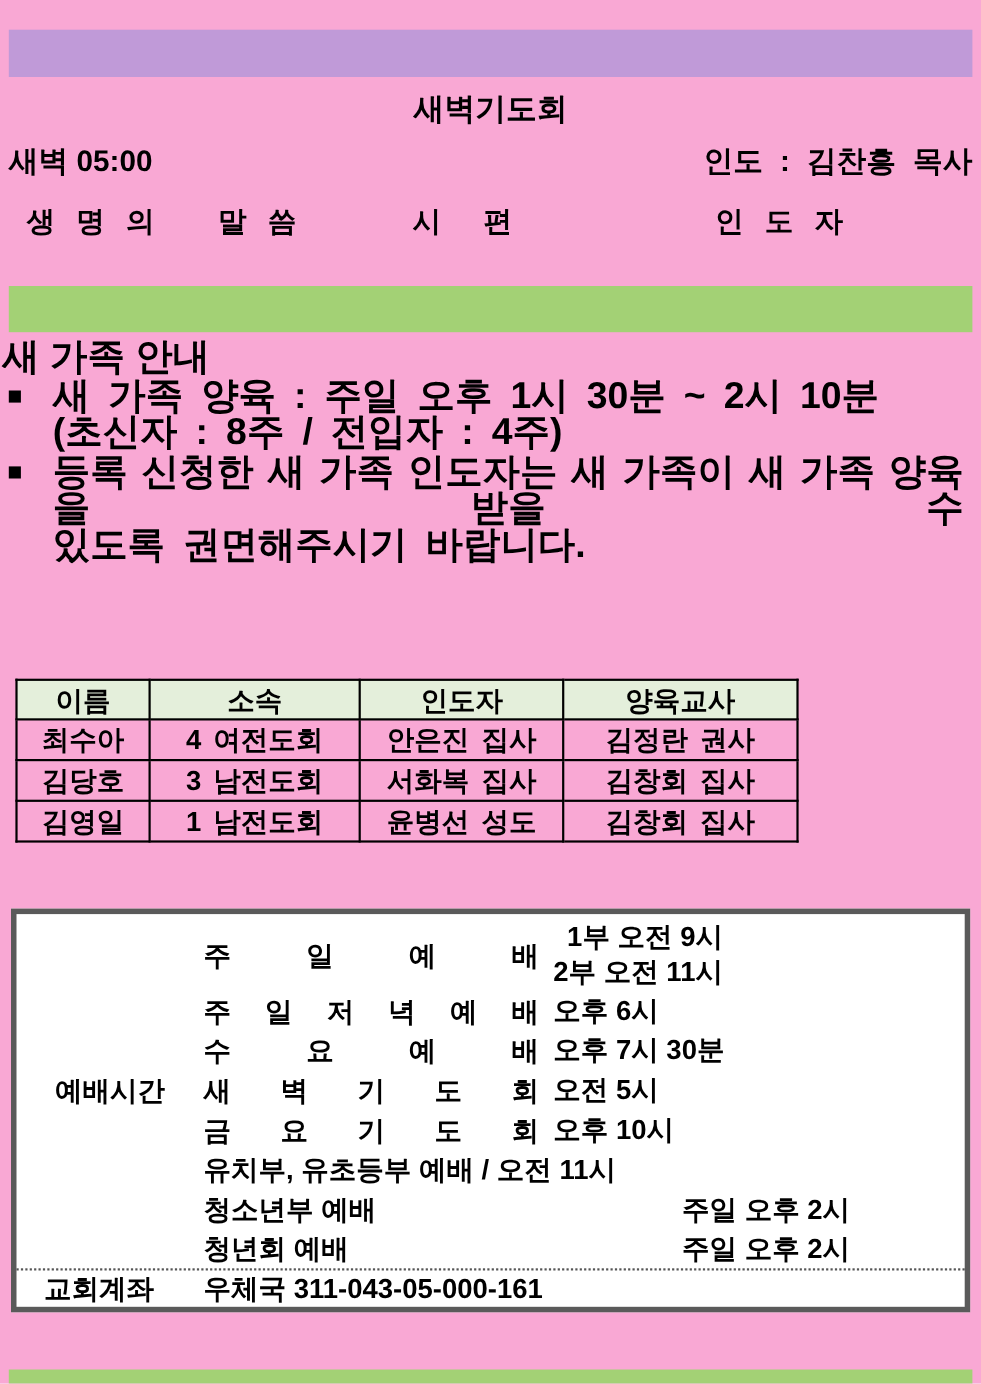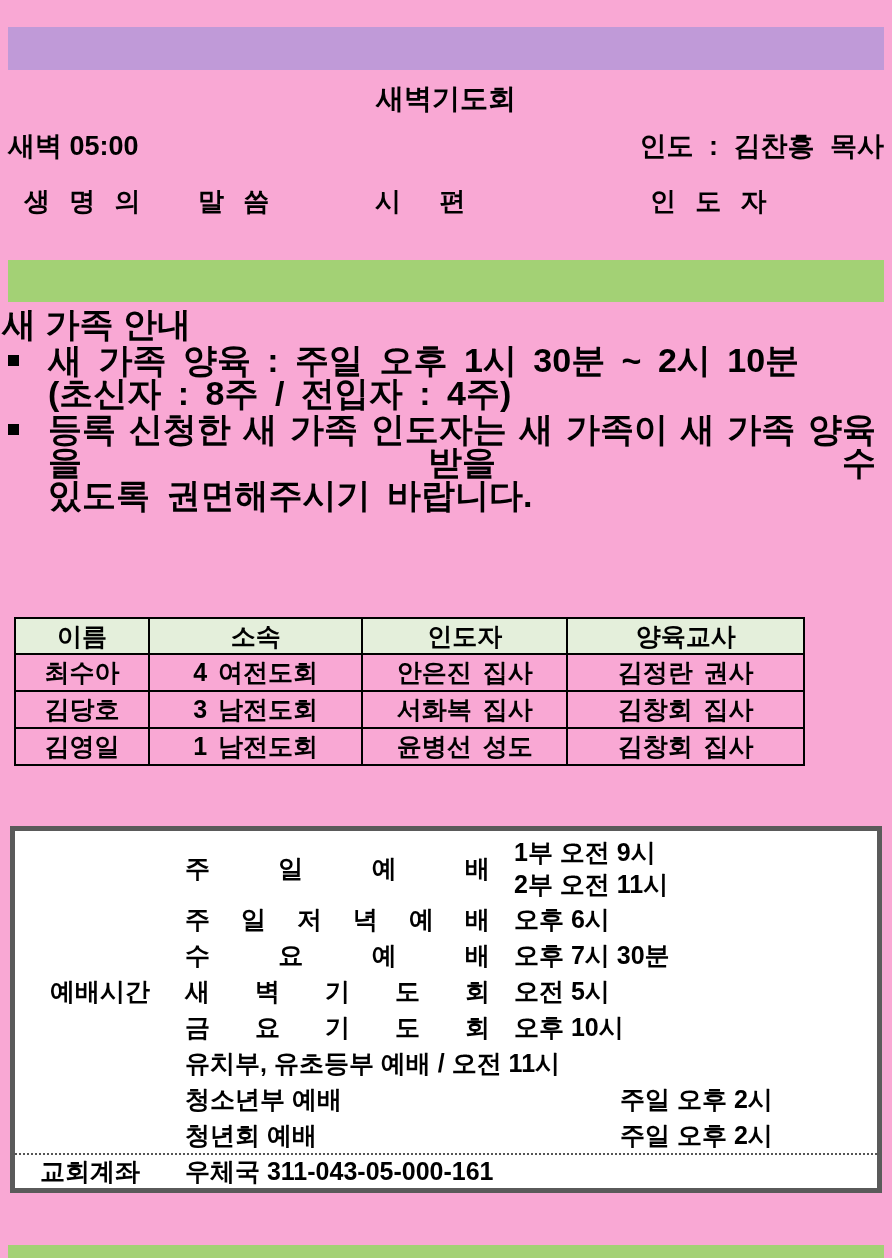--- a/index.html
+++ b/index.html
@@ -23,36 +23,36 @@
   .col-leader { left:650px; }
 
   .newfam { position:absolute; top:306px; left:0; width:876px; font-size:34px; }
   .nf-title { line-height:36px; margin-left:2px; }
   .bullets { margin-top:2px; }
   .bullet { position:relative; padding-left:48px; margin-bottom:3px; }
   .bullet-marker { position:absolute; left:8px; top:11px; width:11px; height:11px; background:#000; }
   .bullet .line { line-height:33px; word-spacing:7px; text-align:left; }
   .bullet .line.j { text-align:justify; text-align-last:justify; word-spacing:normal; }
 
-  table.nf-table { position:absolute; top:617px; left:14px; width:791px; border-collapse:collapse; font-size:25px; }
+  table.nf-table { position:absolute; top:617px; left:14px; width:712px; border-collapse:collapse; font-size:25px; }
   .nf-table th, .nf-table td { border:2px solid #000; text-align:center; padding:0; word-spacing:4px; }
   .nf-table th { background:var(--th-bg,#e4efdb); height:34px; font-weight:bold; }
   .nf-table td { height:35px; }
   .nf-table col.c1 { width:17%; } .nf-table col.c2 { width:27%; }
   .nf-table col.c3 { width:26%; } .nf-table col.c4 { width:30%; }
 
   .wbox { position:absolute; top:826px; left:10px; width:862px; height:357px;
           border:5px solid var(--box-border,#5a5a5a); background:#fff; font-size:25px; }
   .wbox-label { position:absolute; left:0; top:144px; width:170px; text-align:center; }
   .services { position:absolute; left:170px; top:4px; width:672px; }
   .srow { display:flex; align-items:center; height:36px; position:relative; }
   .srow.tall { height:66px; }
   .sname { display:inline-block; width:305px; flex:none; text-align:justify; text-align-last:justify; }
   .sname.plain { width:auto; text-align:left; text-align-last:auto; white-space:nowrap; }
-  .stimes { margin-left:24px; display:flex; flex-direction:column; justify-content:center; line-height:32px; white-space:nowrap; }
+  .stimes { margin-left:13px; display:flex; flex-direction:column; justify-content:center; line-height:32px; white-space:nowrap;text-align:right; }
   .time-right { position:absolute; left:435px; white-space:nowrap; }
   .acct-divider { position:absolute; left:0; right:0; top:322px; border-top:2px dotted #555; }
   .acct-row { position:absolute; left:0; right:0; top:326px; height:29px; display:flex; align-items:center; }
   .acct-label { position:absolute; left:25px; }
   .acct-value { position:absolute; left:170px; white-space:nowrap; }
 </style>
 </head>
 <body>
 
 <div class="page">

